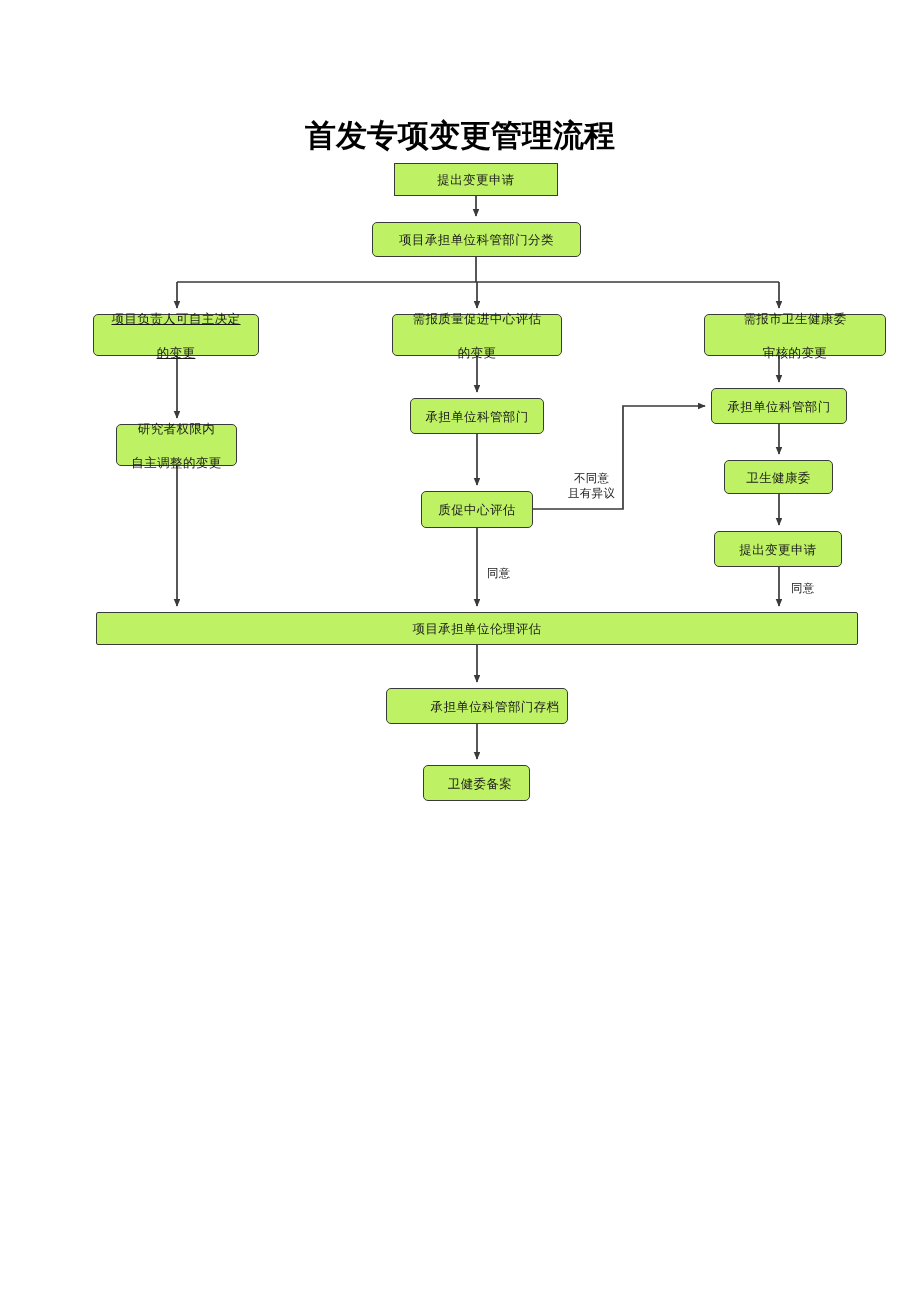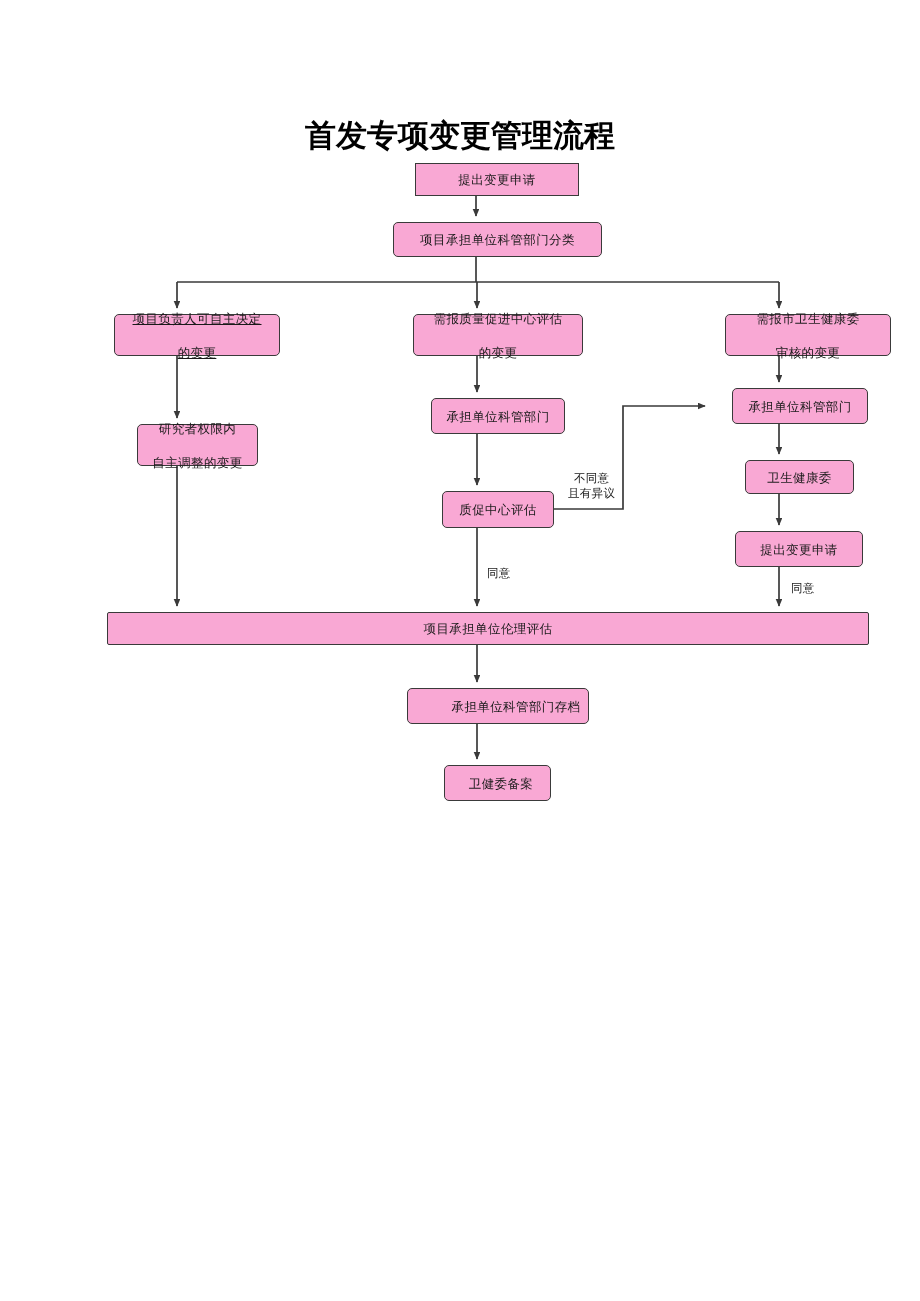--- a/index.html
+++ b/index.html
@@ -34,30 +34,29 @@
     font-weight: bold;
     color: #000000;
     letter-spacing: 0px;
     line-height: 38px;
     white-space: nowrap;
   }
   .node {
     position: absolute;
     box-sizing: border-box;
     border: 1.6px solid #3a3a3a;
-    background: #f9a8d4;
+    background: #bef264;
     display: flex;
     align-items: center;
     justify-content: center;
     text-align: center;
     color: #1a1a1a;
     font-size: 12.5px;
     line-height: 17px;
     letter-spacing: 0.4px;
-    margin-left: 21px;
   }
   .node.rounded { border-radius: 5px; }
   .node.sharp   { border-radius: 0px; }
   .node.wide    { border-radius: 2px; }
   .node span { display: block; padding: 0 6px; }
   .edge-label {
     position: absolute;
     font-size: 11.5px;
     line-height: 15px;
     color: #1a1a1a;
@@ -124,21 +123,21 @@
     </span>
   </div>
 
   <div class="node rounded" style="left:392px; top:314px; width:170px; height:42px;">
     <span>
       <span>需报质量促进中心评估</span><br>
       <span>的变更</span>
     </span>
   </div>
 
-  <div class="node rounded" style="left:704px; top:314px; width:166px; height:42px;">
+  <div class="node rounded" style="left:704px; top:314px; width:182px; height:42px;">
     <span>
       <span>需报市卫生健康委</span><br>
       <span>审核的变更</span>
     </span>
   </div>
 
   <div class="node rounded" style="left:116px; top:424px; width:121px; height:42px;">
     <span>
       <span>研究者权限内</span><br>
       <span>自主调整的变更</span>
@@ -158,21 +157,21 @@
   </div>
 
   <div class="node rounded" style="left:724px; top:460px; width:109px; height:34px;">
     <span>卫生健康委</span>
   </div>
 
   <div class="node rounded" style="left:714px; top:531px; width:128px; height:36px;">
     <span>提出变更申请</span>
   </div>
 
-  <div class="node wide" style="left:86px; top:612px; width:762px; height:33px;">
+  <div class="node wide" style="left:96px; top:612px; width:762px; height:33px;">
     <span>项目承担单位伦理评估</span>
   </div>
 
   <div class="node rounded" style="left:386px; top:688px; width:182px; height:36px;padding-left:36px;">
     <span>承担单位科管部门存档</span>
   </div>
 
   <div class="node rounded" style="left:423px; top:765px; width:107px; height:36px;padding-left:7px;">
     <span>卫健委备案</span>
   </div>

